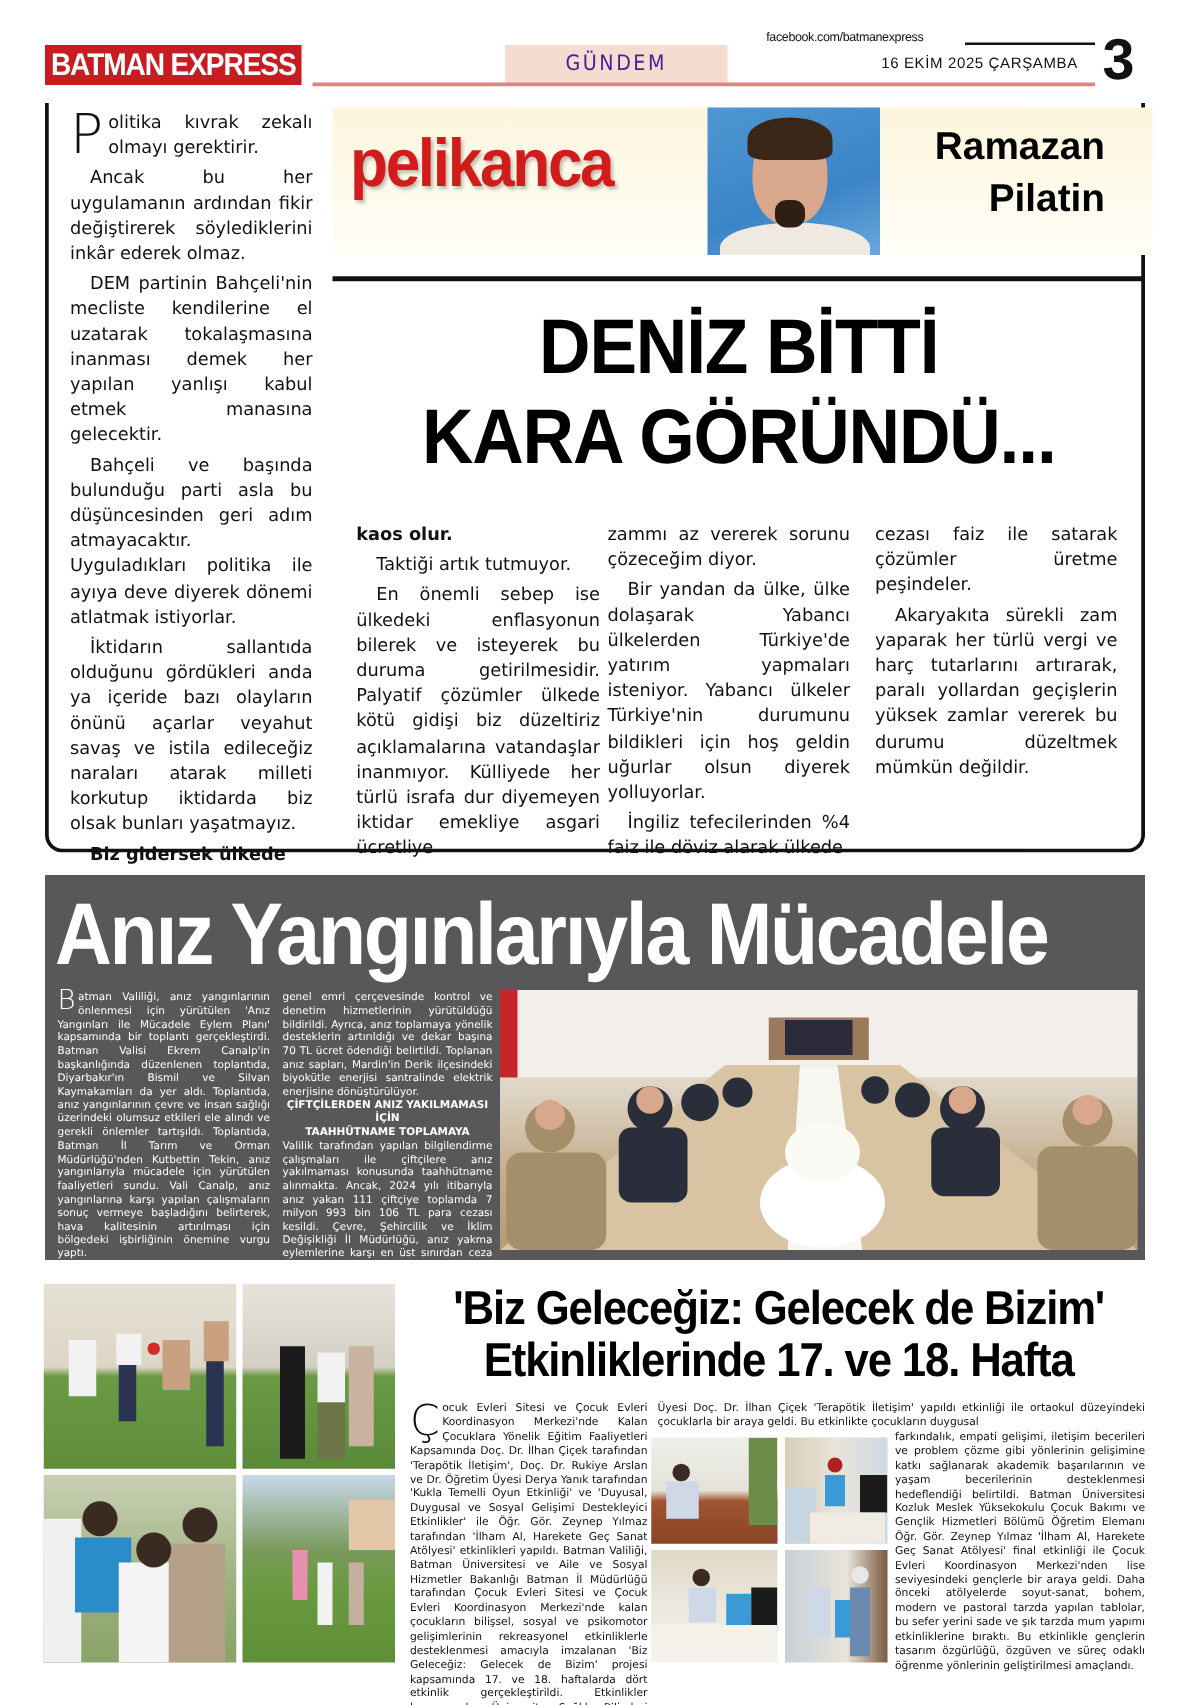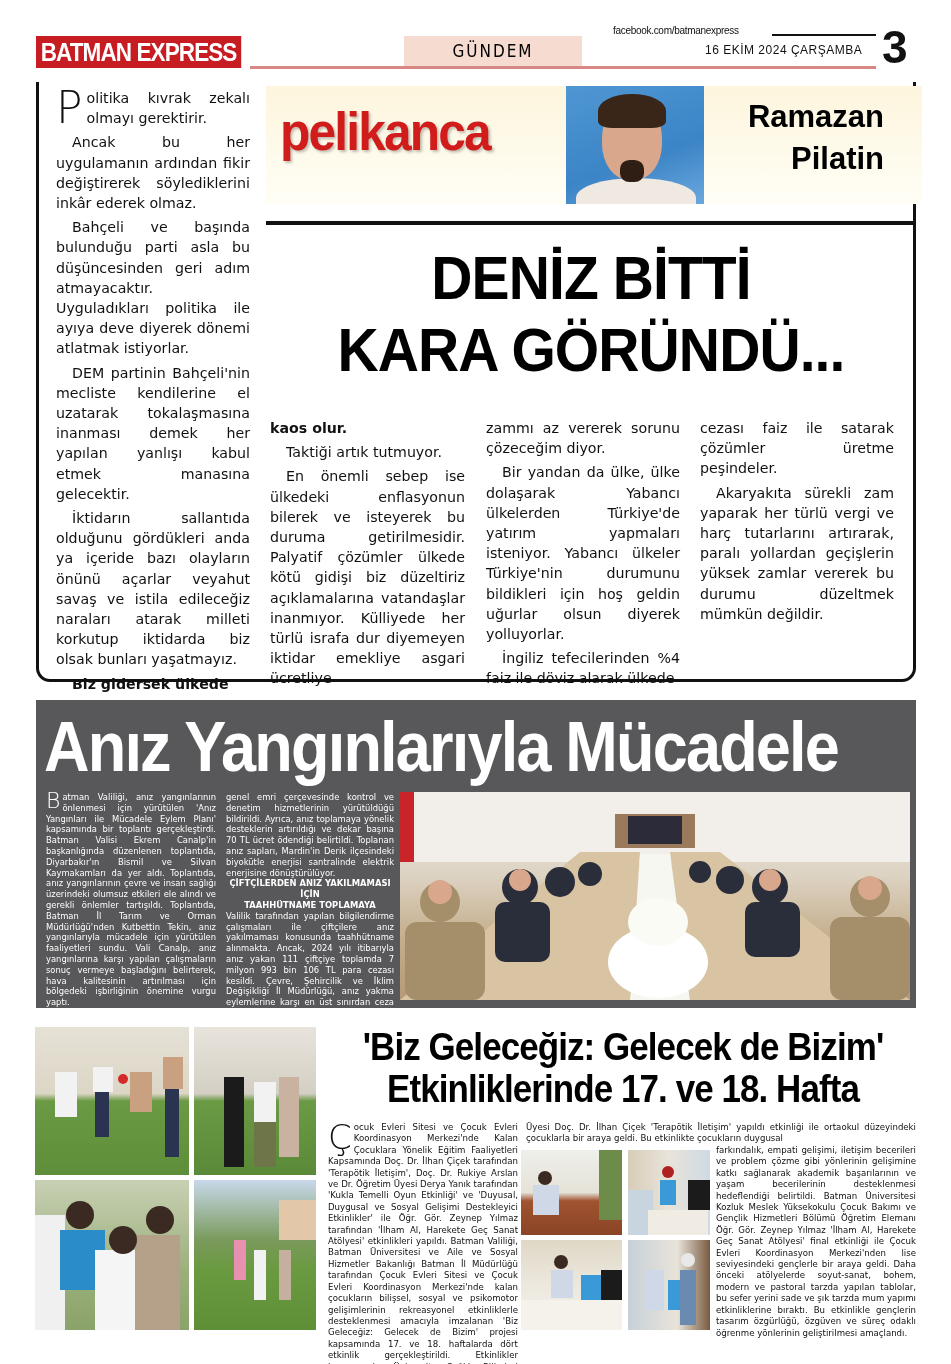--- a/index.html
+++ b/index.html
@@ -1,20 +1,20 @@
 <!DOCTYPE html>
 <html><head>
 <meta charset="utf-8">
 <style>
 *{box-sizing:border-box;margin:0;padding:0}
 body{width:951px;height:1364px;background:#fff;position:relative;overflow:hidden;font-family:"DejaVu Sans",sans-serif;color:#111}
 .abs{position:absolute}
 
 .logo{left:36px;top:36px;width:206px;height:32px;background:#c71c22;color:#fff;font-family:"Liberation Sans",sans-serif;font-weight:bold;font-size:25px;letter-spacing:-1px;line-height:32px;text-align:center;transform:scaleX(0.9);transform-origin:left center;width:228px}
-.section-tab{left:404px;top:36px;width:178px;height:31px;background:#f6dcd0;font-family:"DejaVu Sans Condensed","DejaVu Sans",sans-serif;font-size:17px;letter-spacing:2px;text-align:center;line-height:31px;color:#000000}
+.section-tab{left:404px;top:36px;width:178px;height:31px;background:#f6dcd0;font-family:"DejaVu Sans Condensed","DejaVu Sans",sans-serif;font-size:17px;letter-spacing:2px;text-align:center;line-height:31px;color:#4c1d95}
 .rule-red{left:250px;top:66px;width:626px;height:3px;background:#d88884}
 .fb{left:613px;top:25px;font-size:10px;font-family:"Liberation Sans",sans-serif;letter-spacing:-0.3px}
 .fb-line{left:772px;top:34px;width:104px;height:2px;background:#111}
 .date{left:705px;top:43px;font-size:12px;font-family:"Liberation Sans",sans-serif;letter-spacing:0.5px}
 .pagenum{left:882px;top:22px;font-family:"Liberation Sans",sans-serif;font-weight:bold;font-size:46px;line-height:50px}
 
 .colbox{left:36px;top:82px;width:880px;height:600px;border:3px solid #111;border-top:none;border-radius:0 0 14px 14px}
 .col{font-size:14.2px;line-height:20.2px;text-align:justify;font-family:"DejaVu Sans",sans-serif;color:#111;hyphens:auto}
 .col p{text-indent:16px;margin-bottom:4px}
 .col p.first{text-indent:0}
@@ -46,30 +46,30 @@
 .pic{overflow:hidden}
 </style>
 </head>
 <body>
 
 <div class="abs logo">BATMAN EXPRESS</div>
 <div class="abs section-tab">GÜNDEM</div>
 <div class="abs rule-red"></div>
 <div class="abs fb">facebook.com/batmanexpress</div>
 <div class="abs fb-line"></div>
-<div class="abs date">16 EKİM 2024 ÇARŞAMBA</div>
+<div class="abs date">16 EKİM 2025 ÇARŞAMBA</div>
 <div class="abs pagenum">3</div>
 
 <div class="abs colbox"></div>
 
 <div class="abs col" style="left:56px;top:88px;width:194px;">
   <p class="first"><span class="dropcap">P</span><span>olitika kıvrak zekalı olmayı gerektirir.</span></p>
   <p>Ancak bu her uygulamanın ardından fikir değiştirerek söylediklerini inkâr ederek olmaz.</p>
+  <p>DEM partinin Bahçeli'nin mecliste kendilerine el uzatarak tokalaşmasına inanması demek her yapılan yanlışı kabul etmek manasına gelecektir.</p>
   <p>Bahçeli ve başında bulunduğu parti asla bu düşüncesinden geri adım atmayacaktır. Uyguladıkları politika ile ayıya deve diyerek dönemi atlatmak istiyorlar.</p>
-  <p>DEM partinin Bahçeli'nin mecliste kendilerine el uzatarak tokalaşmasına inanması demek her yapılan yanlışı kabul etmek manasına gelecektir.</p>
   <p>İktidarın sallantıda olduğunu gördükleri anda ya içeride bazı olayların önünü açarlar veyahut savaş ve istila edileceğiz naraları atarak milleti korkutup iktidarda biz olsak bunları yaşatmayız.</p>
   <p class="bold">Biz gidersek ülkede</p>
 </div>
 
 <div class="abs banner"></div>
 <div class="abs pelikanca">pelikanca</div>
 <div class="abs photo">
   <div class="shirt"></div>
     <div class="head"></div>
     <div class="hair"></div>
@@ -78,21 +78,21 @@
 <div class="abs author" style="left:700px;width:184px;">
   <div>Ramazan</div>
   <div>Pilatin</div>
 </div>
 <div class="abs banner-rule"></div>
 <div class="abs headline">
   <div>DENİZ BİTTİ</div>
   <div>KARA GÖRÜNDÜ...</div>
 </div>
 
-<div class="abs col" style="left:270px;top:418px;width:195px;">
+<div class="abs col" style="left:285px;top:418px;width:195px;">
   <p class="bold noind">kaos olur.</p>
   <p>Taktiği artık tutmuyor.</p>
   <p>En önemli sebep ise ülkedeki enflasyonun bilerek ve isteyerek bu duruma getirilmesidir. Palyatif çözümler ülkede kötü gidişi biz düzeltiriz açıklamalarına vatandaşlar inanmıyor. Külliyede her türlü israfa dur diyemeyen iktidar emekliye asgari ücretliye</p>
 </div>
 <div class="abs col" style="left:486px;top:418px;width:194px;">
   <p class="noind">zammı az vererek sorunu çözeceğim diyor.</p>
   <p>Bir yandan da ülke, ülke dolaşarak Yabancı ülkelerden Türkiye'de yatırım yapmaları isteniyor. Yabancı ülkeler Türkiye'nin durumunu bildikleri için hoş geldin uğurlar olsun diyerek yolluyorlar.</p>
   <p>İngiliz tefecilerinden %4 faiz ile döviz alarak ülkede</p>
 </div>
 <div class="abs col" style="left:700px;top:418px;width:194px;">

